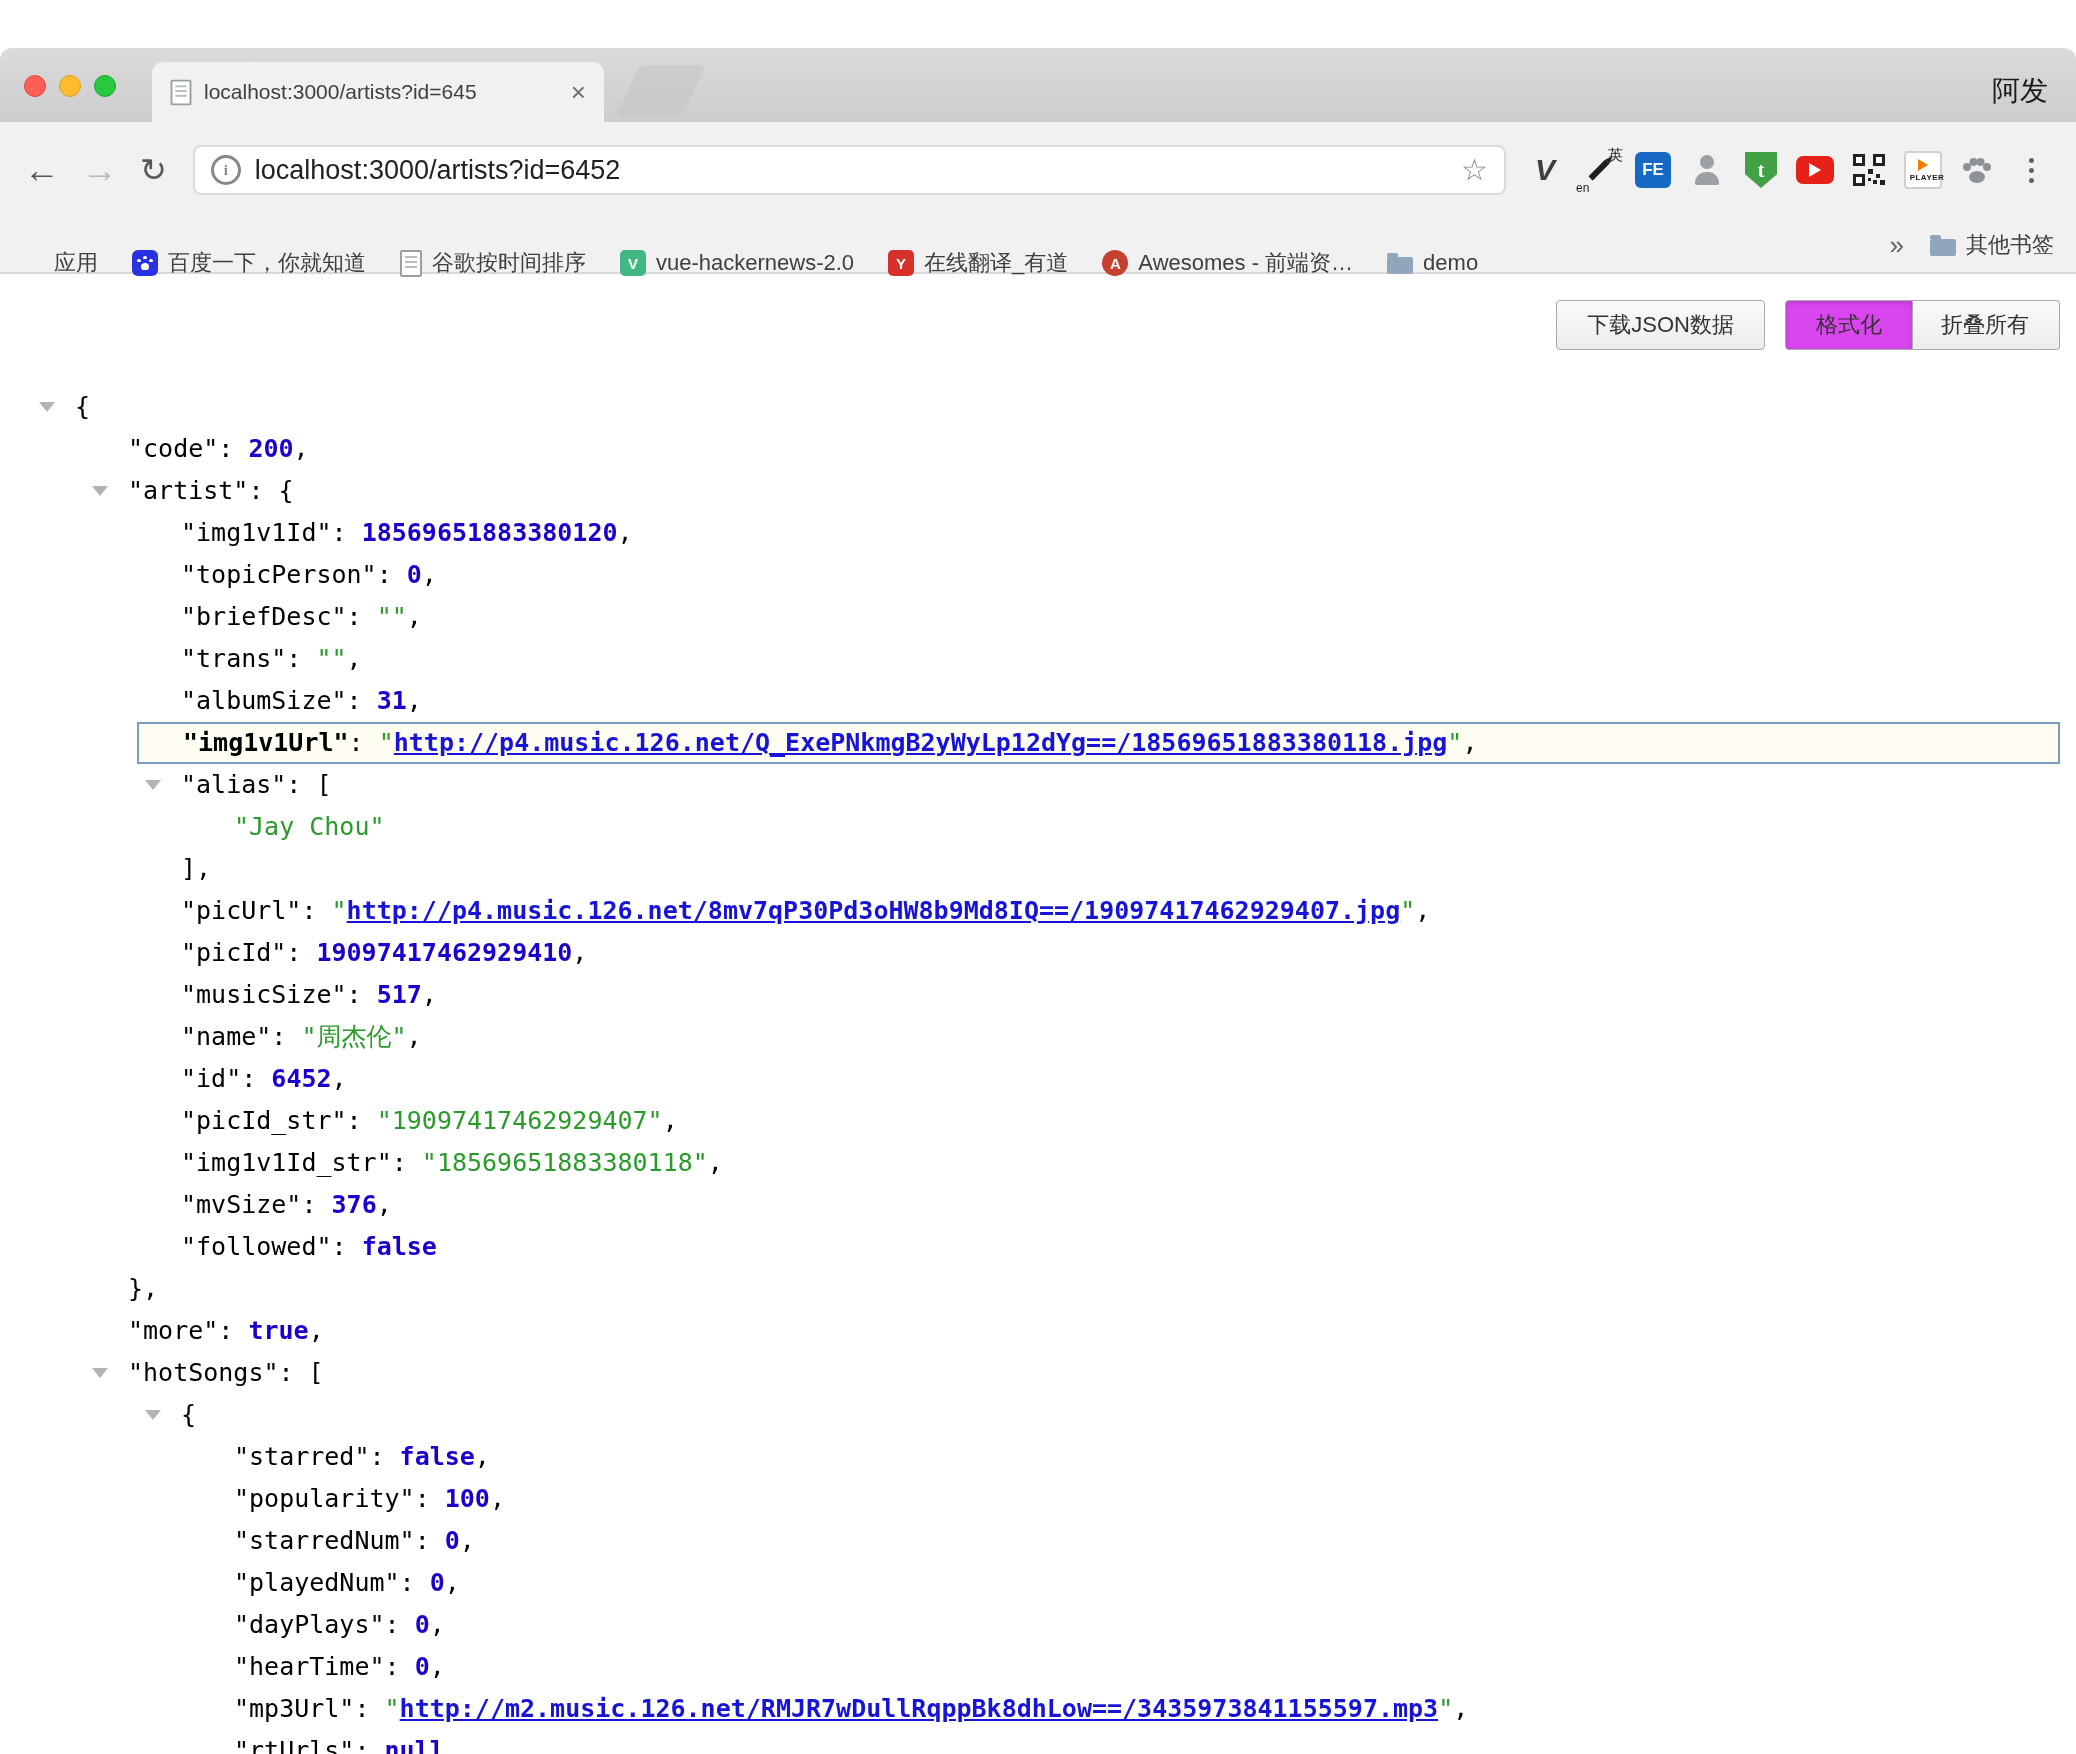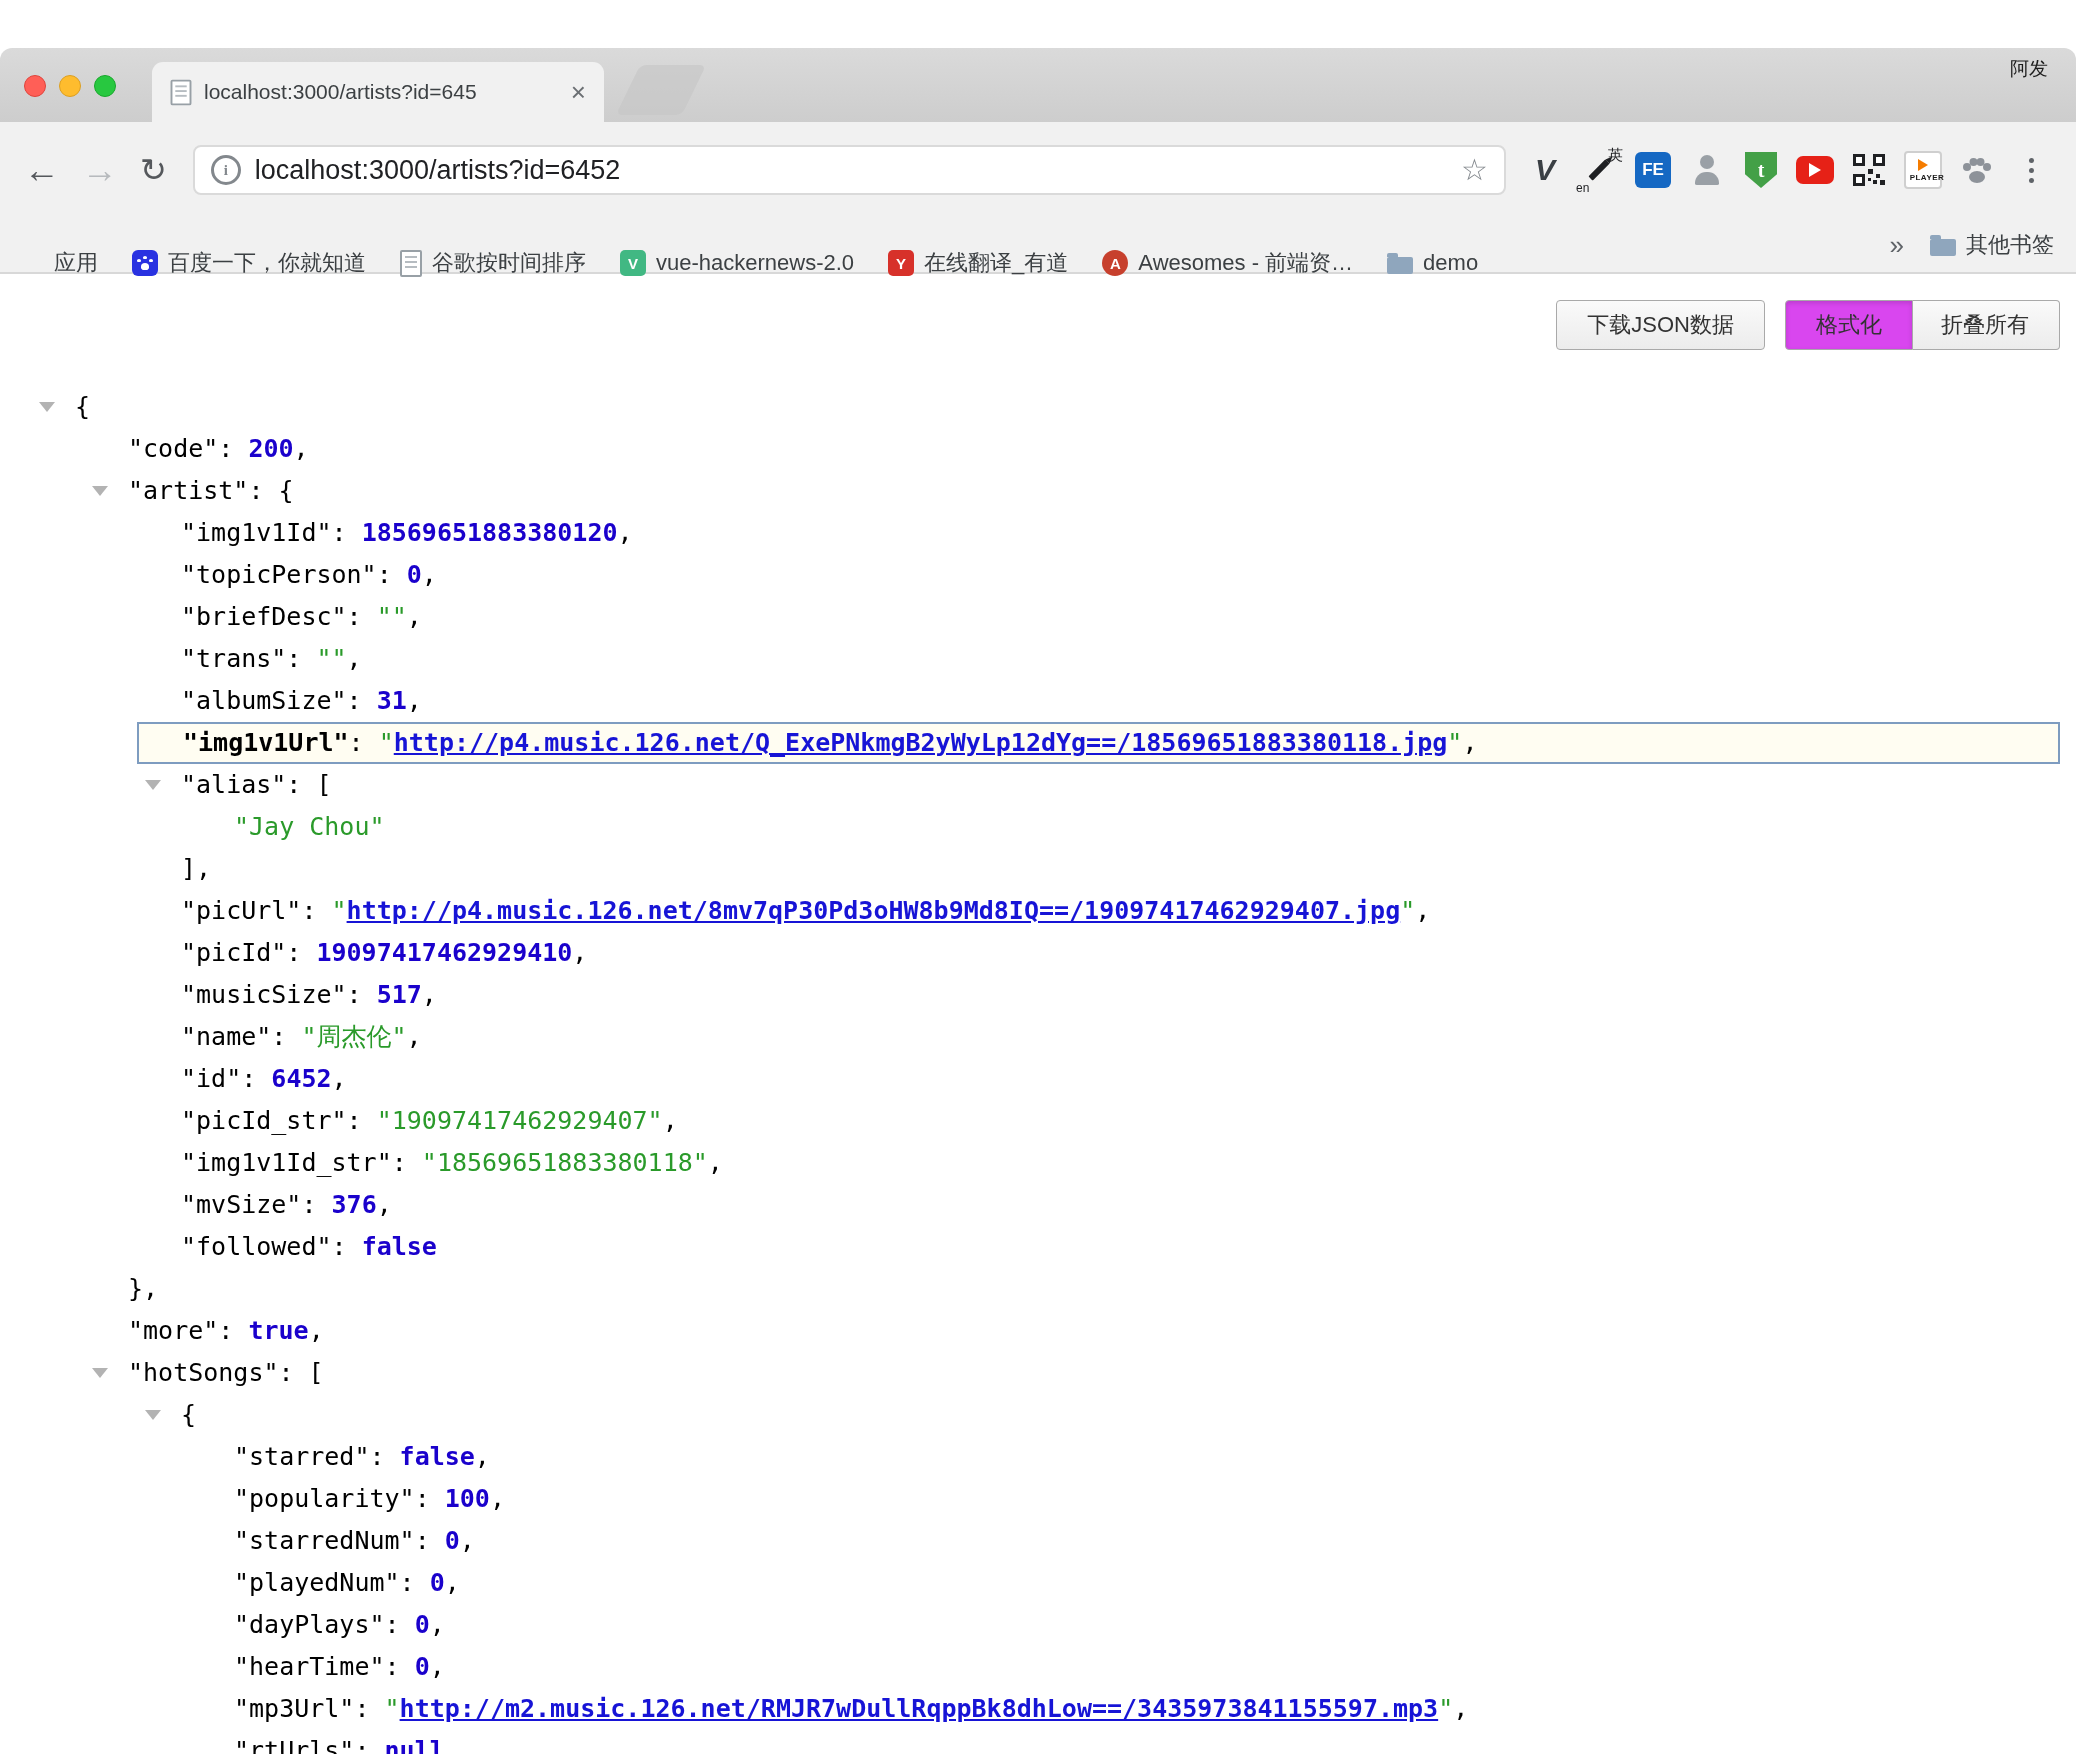--- a/index.html
+++ b/index.html
@@ -14,21 +14,21 @@
   .light{width:20px;height:20px;border-radius:50%;display:inline-block;}
   .light.red{background:#ff5f57;border:1px solid #df443c;}
   .light.yellow{background:#febc2e;border:1px solid #dc9f22;}
   .light.green{background:#28c840;border:1px solid #19a82c;}
   .tab{position:absolute;left:152px;bottom:0;width:452px;height:60px;background:#f1f1f1;
     border-radius:11px 11px 0 0;display:flex;align-items:center;padding:0 18px;box-sizing:border-box;}
   .tab-title{flex:1;font-size:21px;color:#3c4043;white-space:nowrap;overflow:hidden;margin:0 12px;}
   .tab-close{font-size:26px;color:#6b6f73;line-height:1;}
   .newtab{position:absolute;left:628px;bottom:7px;width:66px;height:50px;background:#c6c6c6;
     transform:skewX(-26deg);border-radius:6px;opacity:.65;}
-  .profile{position:absolute;right:28px;top:8px;font-size:19px;color:#1c1c1c;}
+  .profile{position:absolute;right:28px;top:24px;font-size:28px;color:#1c1c1c;}
   
   .toolbar{height:96px;background:#f1f1f1;display:flex;align-items:center;padding:0 24px;box-sizing:border-box;}
   .navbtn{font-size:36px;color:#55585c;margin-right:22px;line-height:1;}
   .navbtn.disabled{color:#b7babd;}
   .navbtn.reload{font-size:32px;}
   .omnibox{flex:1;height:50px;background:#fff;border:2px solid #dadada;border-radius:8px;
     display:flex;align-items:center;padding:0 16px;box-sizing:border-box;margin:0 18px 0 4px;}
   .info-icon{width:24px;height:24px;border:3px solid #83888d;border-radius:50%;display:flex;align-items:center;
     justify-content:center;font:bold 15px "Liberation Serif",serif;color:#83888d;margin-right:14px;flex:none;}
   .url-text{font-size:27px;color:#202124;white-space:nowrap;}

